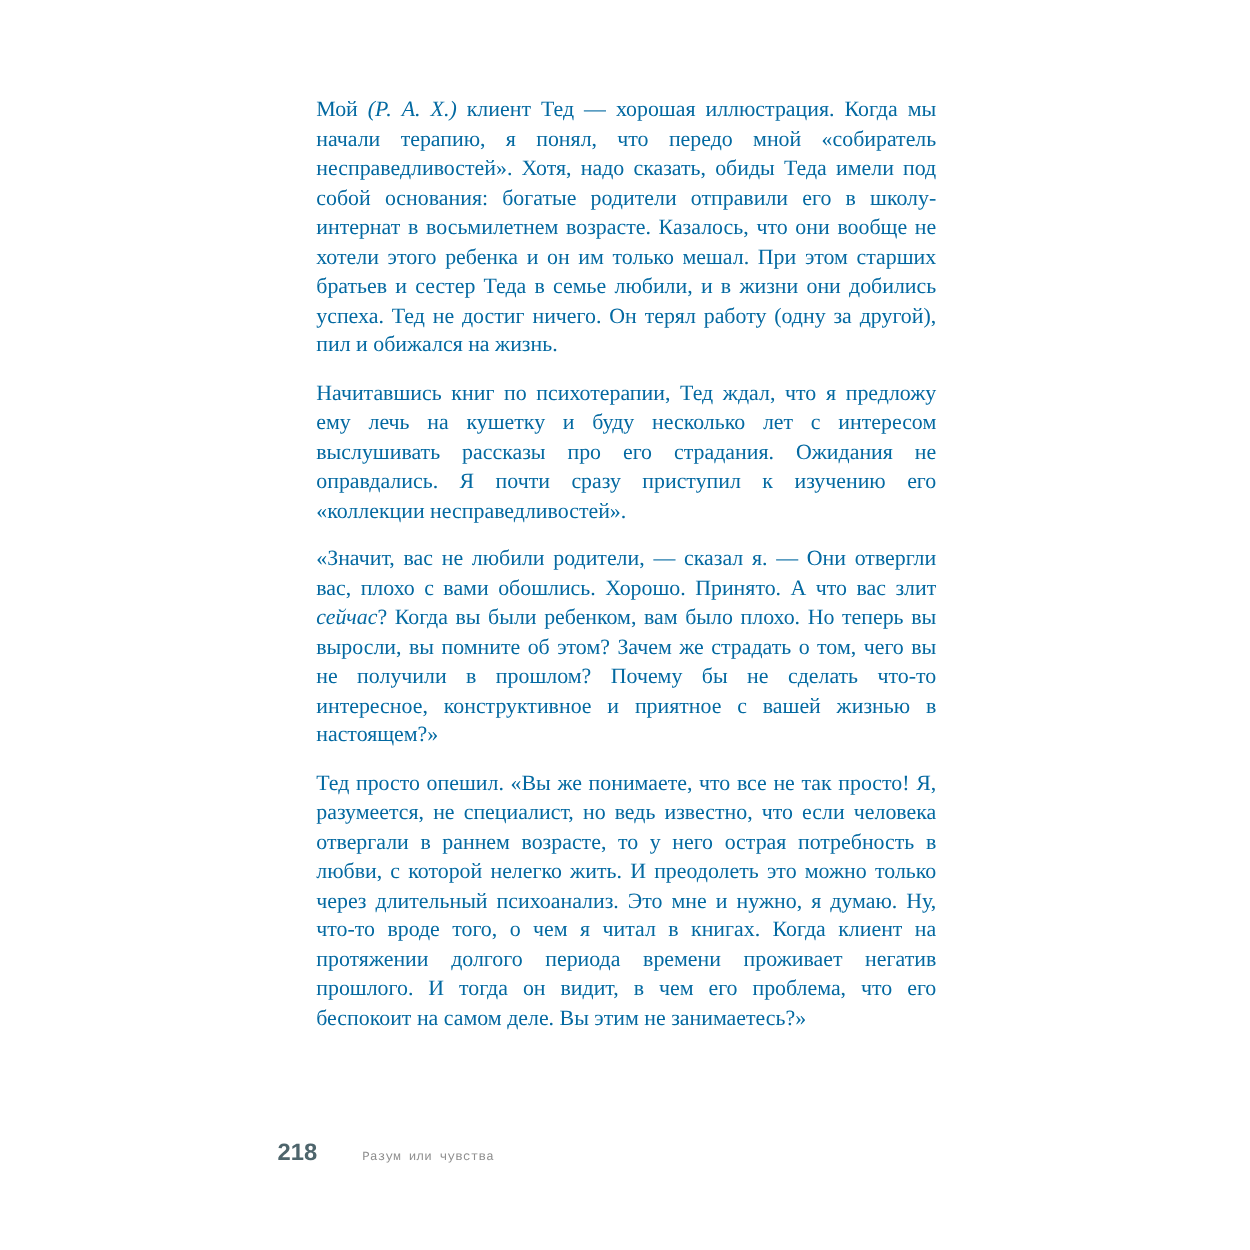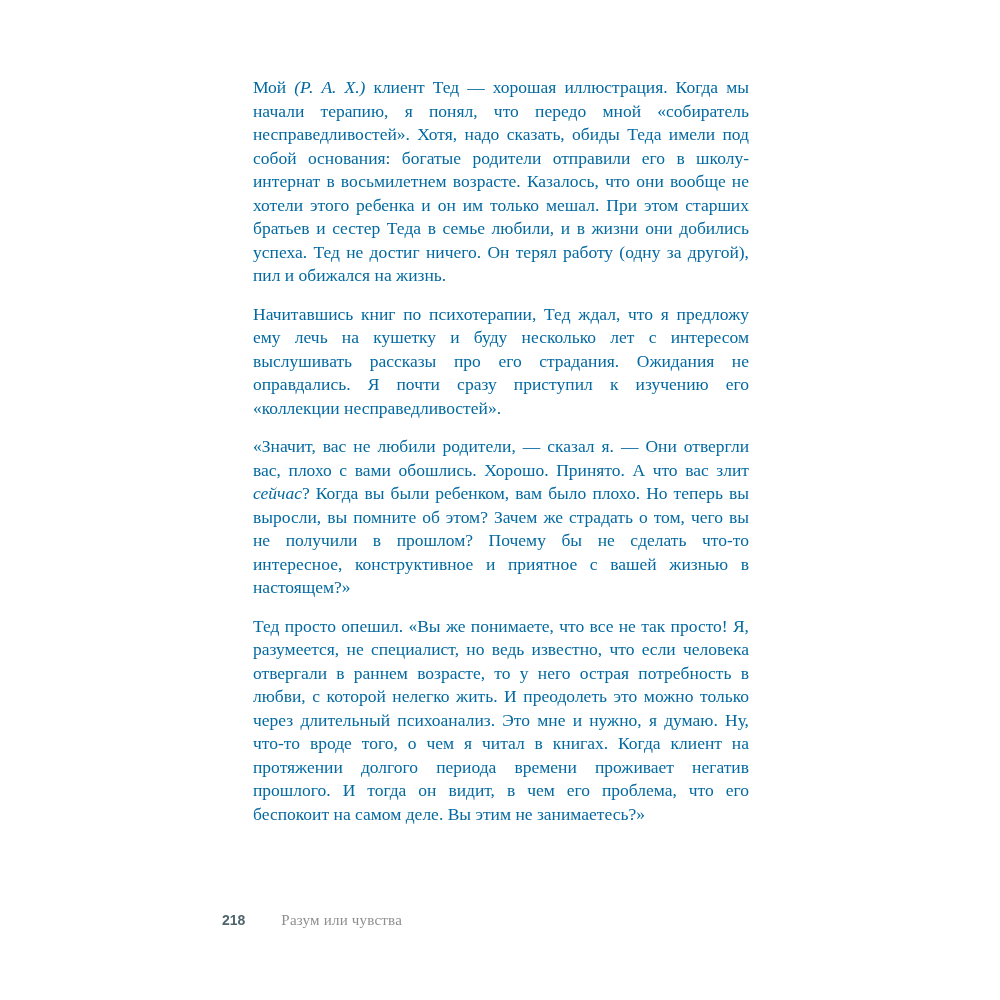--- a/index.html
+++ b/index.html
@@ -35,26 +35,26 @@
     position: absolute;
     left: 222px;
     top: 912px;
     display: flex;
     align-items: baseline;
     gap: 36px;
   }
   .page-num {
     font-family: "Liberation Sans", sans-serif;
     font-weight: bold;
-    font-size: 14px;
+    font-size: 19px;
     color: #4e656c;
   }
   .running-title {
-    font-family: Liberation Serif, serif;
-    font-size: 15px;
+    font-family: Liberation Mono, monospace;
+    font-size: 10px;
     color: #8e8e8e;
     letter-spacing: 0.2px;
   }
 </style>
 </head>
 <body>
 
 <div class="page">
 
   <div class="text-column" id="paragraphs">

